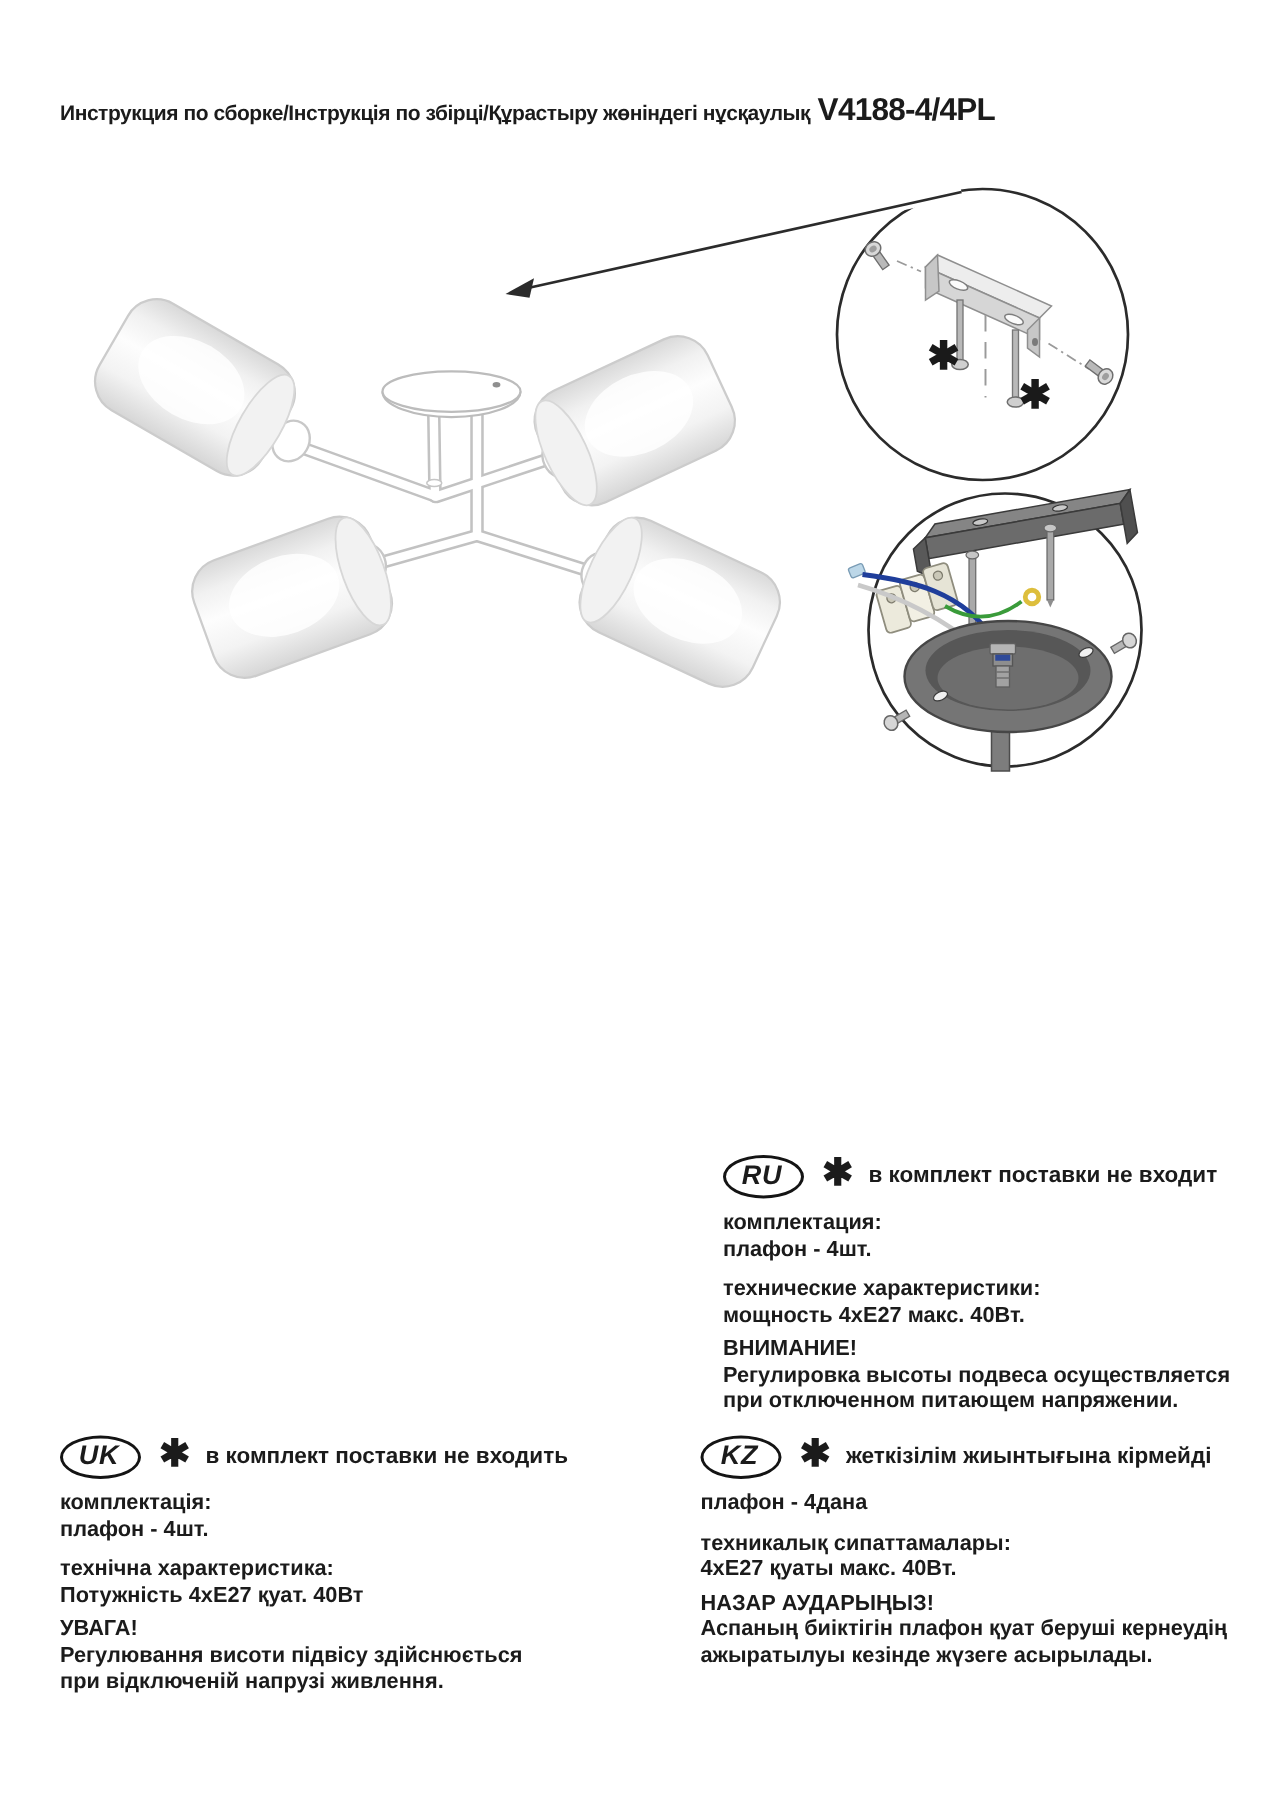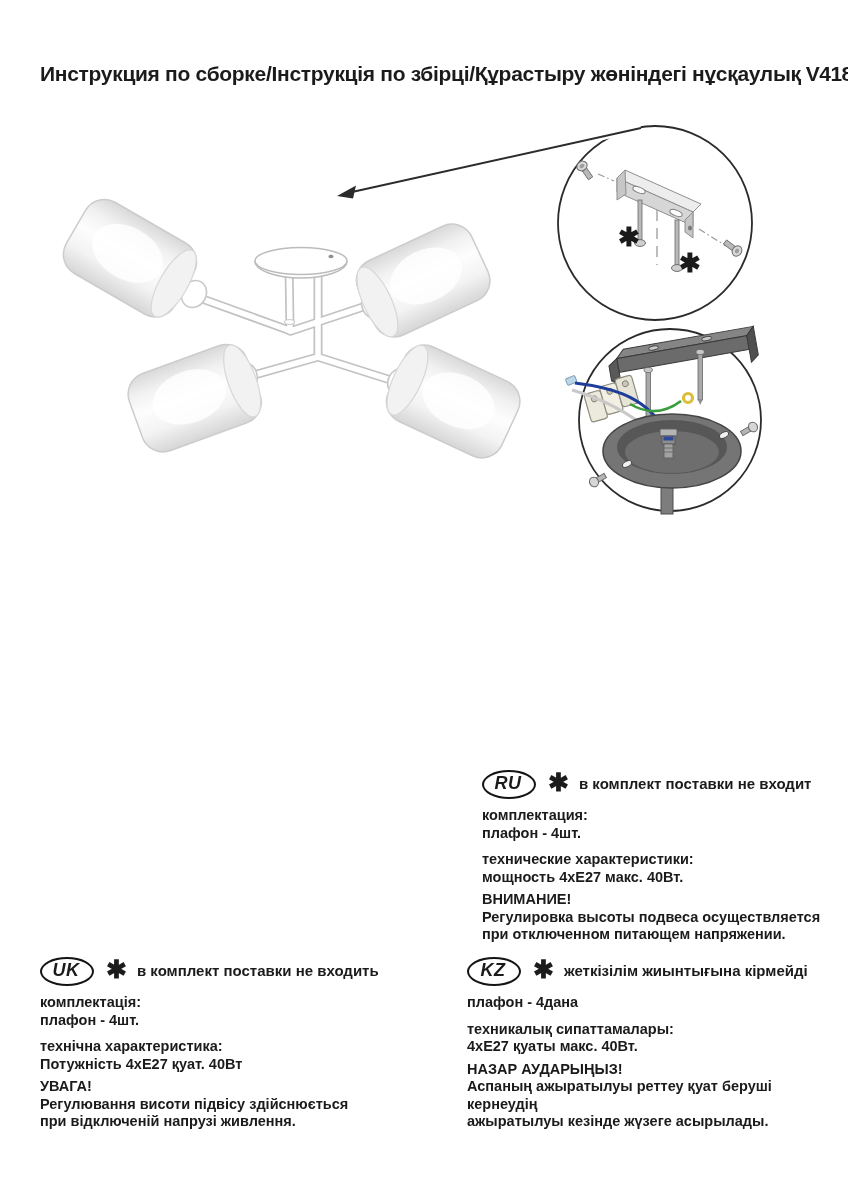--- a/index.html
+++ b/index.html
@@ -7,21 +7,21 @@
     width:848px;height:1200px;position:relative;overflow:hidden;
     background:#ffffff;color:#1b1b1b;
     font-family:"Liberation Sans", sans-serif;
   }
   .abs{position:absolute;}
   
   .title{
     left:40px;top:62px;width:800px;white-space:nowrap;
     font-weight:700;
   }
-  .title .main{font-size:21px;letter-spacing:-0.3px;}
+  .title .main{font-size:14px;letter-spacing:-0.3px;}
   .title .model{font-size:21px;letter-spacing:-0.5px;margin-left:5px;}
   
   #diagram{left:0;top:100px;}
   
   .lang{position:absolute;font-weight:700;font-size:14.5px;line-height:17.5px;}
   .lang-head{display:flex;align-items:center;height:32px;margin-bottom:7px;}
   .badge{
     box-sizing:border-box;width:54px;height:29px;border:2.6px solid #141414;border-radius:50%;
     display:flex;align-items:center;justify-content:center;
     font-size:18px;font-style:italic;font-weight:700;letter-spacing:0.5px;padding-right:2px;
@@ -237,15 +237,15 @@
 <section class="lang" id="sec-kz">
   <div class="lang-head">
     <span class="badge">KZ</span>
     <span class="star">✱</span>
     <span class="note">жеткізілім жиынтығына кірмейді</span>
   </div>
   <p>плафон - 4дана</p>
   <p class="para">техникалық сипаттамалары:</p>
   <p>4хЕ27 қуаты макс. 40Вт.</p>
   <p class="warn">НАЗАР АУДАРЫҢЫЗ!</p>
-  <p>Аспаның ажыратылуы реттеу қуат беруші кернеудің</p>
+  <p>Аспаның биіктігін плафон қуат беруші кернеудің</p>
   <p>ажыратылуы кезінде жүзеге асырылады.</p>
 </section>
 
 </body></html>

